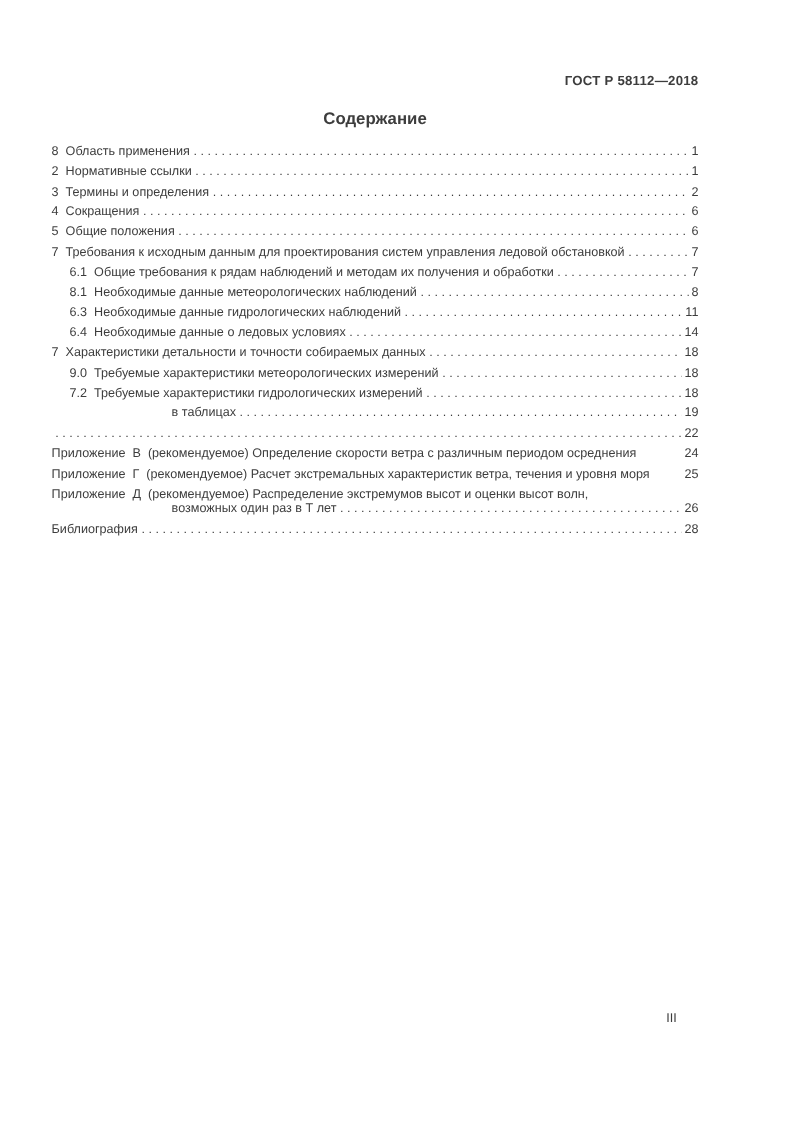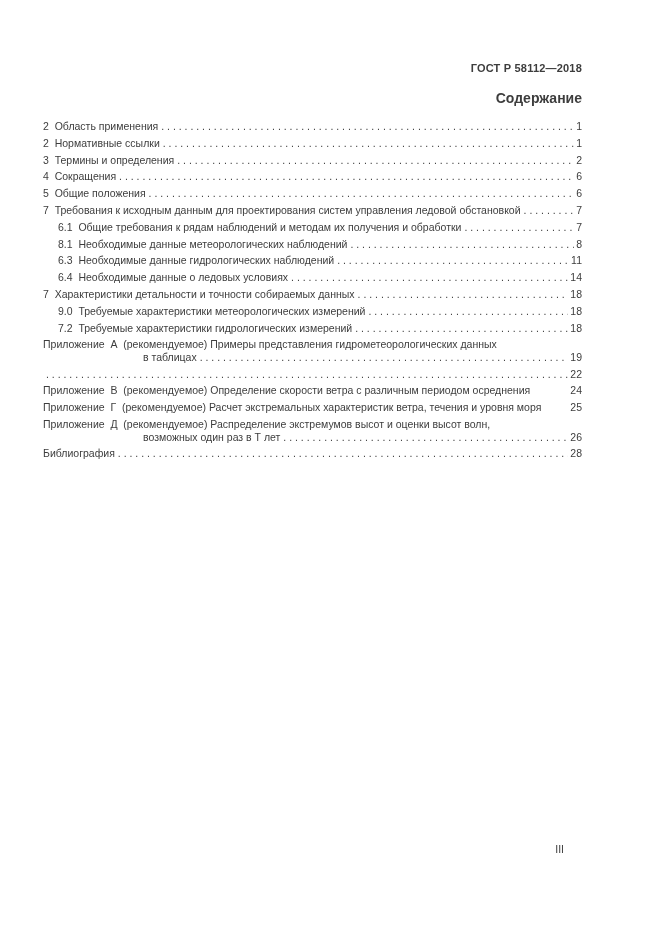--- a/index.html
+++ b/index.html
@@ -17,21 +17,21 @@
     font-size: 11px;
     font-weight: bold;
     line-height: 13px;
     text-align: right;
     letter-spacing: 0.2px;
   }
   .doc-title {
     font-size: 14px;
     font-weight: bold;
     line-height: 17px;
-    text-align: right;
+    text-align: center;
     margin: 15px 0 0 0;
   }
   .toc { margin-top: 13px; font-size: 10.5px; }
   .entry { margin-bottom: 4.3px; }
   .entry.ind { margin-left: 15px; }
   .row { display: flex; align-items: baseline; line-height: 12.5px; }
   .row.cont { margin-left: 100px; }
   .label { white-space: pre; flex-shrink: 0; }
   .leader {
     flex: 1 1 auto;
@@ -56,21 +56,21 @@
 </head>
 <body>
 
 <div class="page">
   <div class="inner">
     <div class="doc-header">ГОСТ Р 58112—2018</div>
     <div class="doc-title">Содержание</div>
     <div class="toc">
         <div class="entry">
           <div class="row">
-            <span class="label">2  Область применения</span>
+            <span class="label">8  Область применения</span>
             <span class="leader"></span>
             <span class="pagenum">1</span>
           </div>
         </div>
         <div class="entry">
           <div class="row">
             <span class="label">2  Нормативные ссылки</span>
             <span class="leader"></span>
             <span class="pagenum">1</span>
           </div>
@@ -146,23 +146,20 @@
           </div>
         </div>
         <div class="entry ind">
           <div class="row">
             <span class="label">7.2  Требуемые характеристики гидрологических измерений</span>
             <span class="leader"></span>
             <span class="pagenum">18</span>
           </div>
         </div>
         <div class="entry">
-          <div class="row">
-            <span class="label">Приложение  А  (рекомендуемое) Примеры представления гидрометеорологических данных</span>
-          </div>
           <div class="row cont">
             <span class="label">в таблицах</span>
             <span class="leader"></span>
             <span class="pagenum">19</span>
           </div>
         </div>
         <div class="entry">
           <div class="row">
             <span class="leader"></span>
             <span class="pagenum">22</span>

